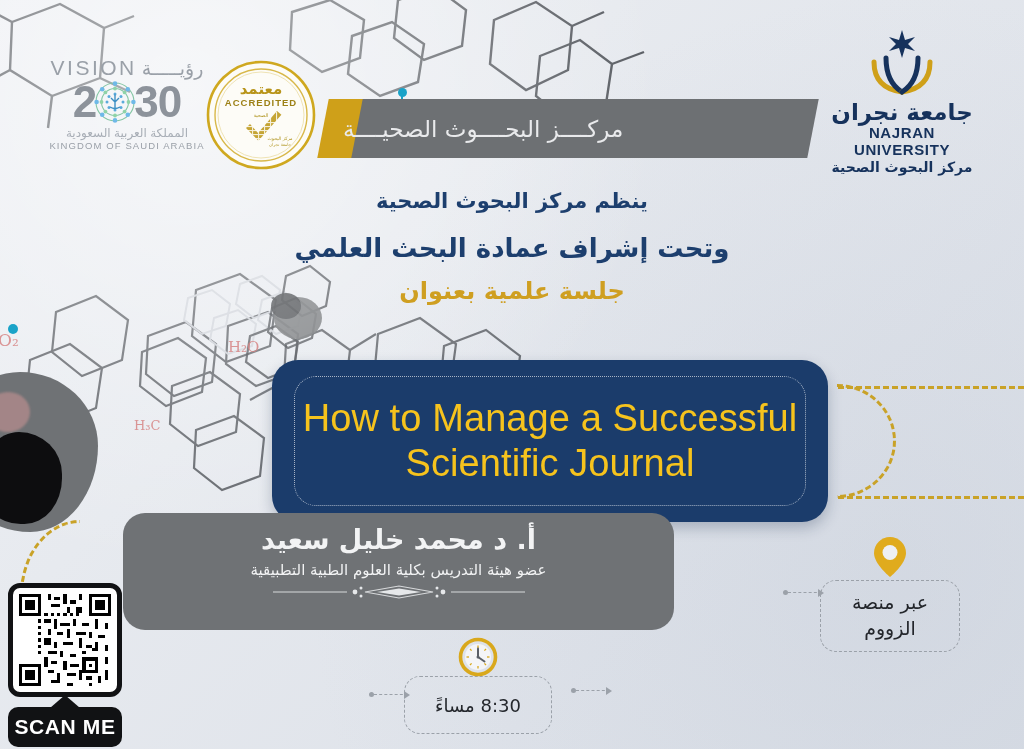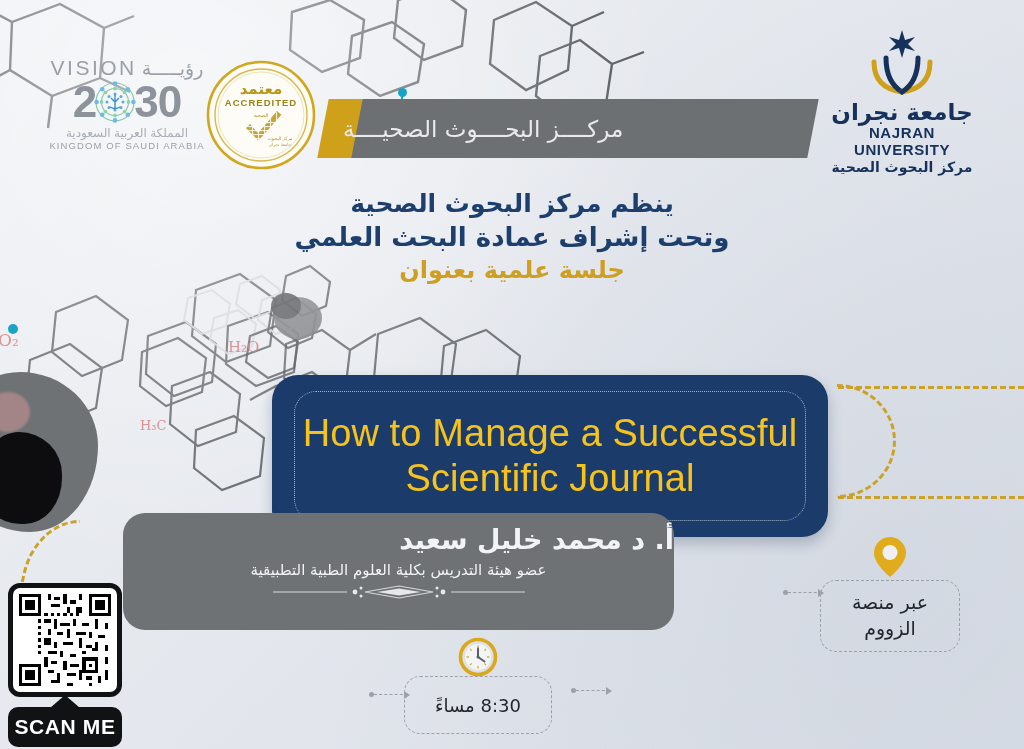--- a/index.html
+++ b/index.html
@@ -151,36 +151,36 @@
   
   .headings {
     position: absolute;
     left: 0; top: 188px;
     width: 1024px;
     text-align: center;
     direction: rtl;
     font-family: "DejaVu Sans", sans-serif;
   }
   .h-line1 {
-    font-size: 25px; font-weight: 700; color: #1d3f6e;
+    font-size: 21px; font-weight: 700; color: #1d3f6e;
     letter-spacing: .5px; line-height: 1.25;
   }
   .h-line2 {
     font-size: 26px; font-weight: 700; color: #1d3f6e;
-    letter-spacing: .3px; line-height: 1.3; margin-top: 2px;
+    letter-spacing: .3px; line-height: 1.3; margin-top: 18px;
   }
   .h-line3 {
     font-size: 24px; font-weight: 700; color: #cf9f21;
-    letter-spacing: .3px; line-height: 1.3; 
+    letter-spacing: .3px; line-height: 1.3; margin-top: 10px;
   }
 
   
   .title-card {
     position: absolute;
-    left: 272px; top: 375px;
+    left: 272px; top: 360px;
     width: 556px; height: 162px;
     background: #1b3c6b;
     border-radius: 26px;
     box-shadow: 0 6px 14px rgba(20,40,70,.25);
   }
   .title-dash-ring {
     position: absolute;
     left: 22px; top: 16px;
     width: 512px; height: 130px;
     border: 1.6px dotted rgba(255,255,255,.62);
@@ -235,21 +235,20 @@
     border-radius: 22px;
     direction: rtl;
     color: #f2f3f4;
     text-align: center;
     padding-top: 10px;
     font-family: "DejaVu Sans", sans-serif;
   }
   .speaker-name {
     font-size: 27px; font-weight: 700; letter-spacing: .5px;
     line-height: 1.25;
-    text-align: right;
   }
   .speaker-role {
     font-size: 15px; font-weight: 400; letter-spacing: .2px;
     line-height: 1.3; margin-top: 4px;
   }
   .speaker-divider {
     margin: 5px auto 0; width: 260px; height: 14px;
   }
 
   
@@ -440,21 +439,21 @@
     </g>
   </svg>
 
   <div class="sheen"></div>
   <div class="blob"></div>
   <div class="blob-pink"></div>
   <div class="blob-inner"></div>
 
   <div class="chem-label" style="left:228px; top:338px; font-size:15px;">H₂O</div>
   <div class="chem-label" style="left:-2px; top:330px; font-size:17px;">O₂</div>
-  <div class="chem-label" style="left:134px; top:418px; font-size:13px;margin-left:6px;">H₃C</div>
+  <div class="chem-label" style="left:134px; top:418px; font-size:13px;">H₃C</div>
 
   <div class="teal-pin"></div>
   <div class="teal-dot2"></div>
 
   <div class="vision2030">
     <div class="v-row1">
       <span>VISION</span>
       <span class="v-ar-small">رؤيـــــة</span>
     </div>
     <div class="v-row2">

